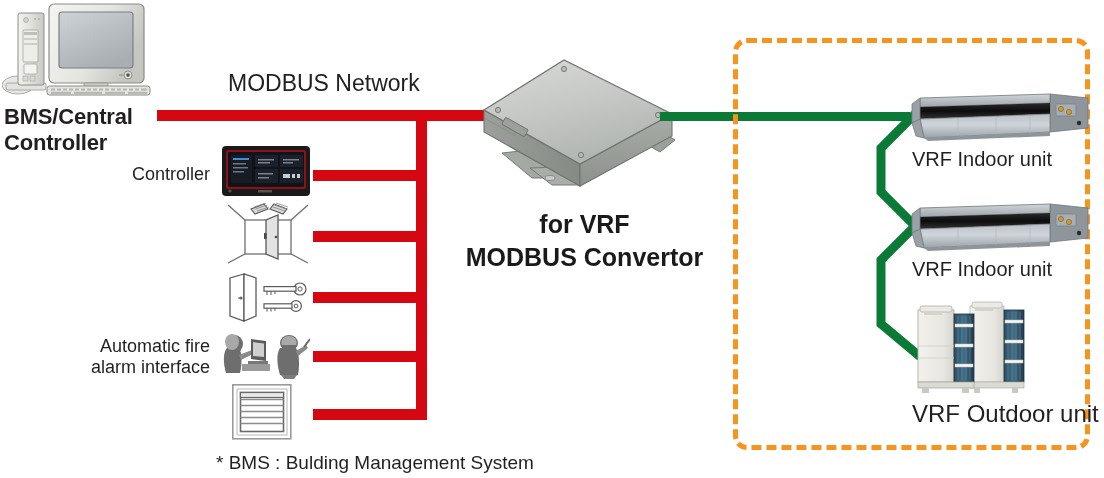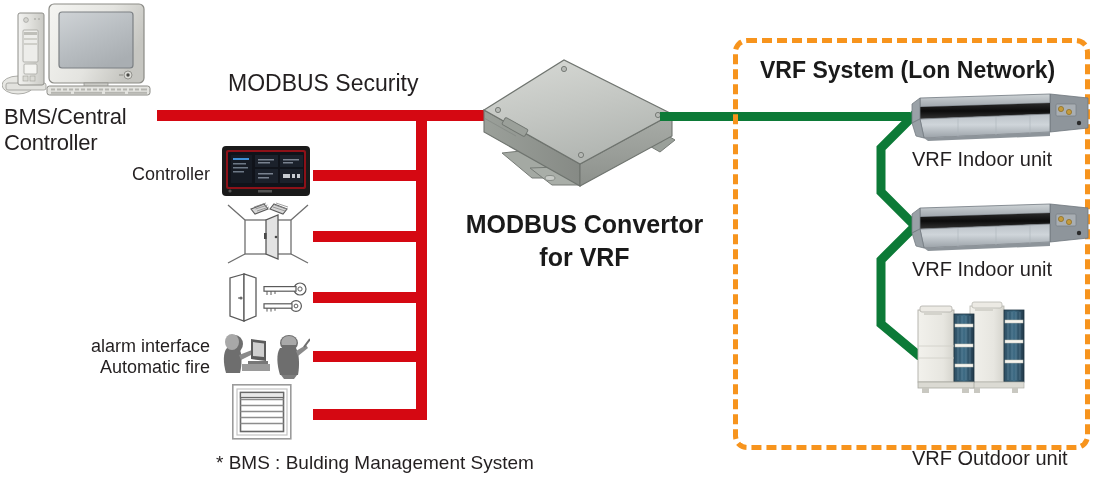--- a/index.html
+++ b/index.html
@@ -24,21 +24,21 @@
     line-height: 1.18;
     white-space: nowrap;
   }
   .lbl-bold {
     font-weight: bold;
     color: #1a1a1a;
   }
   .t-bms {
     left: 4px; top: 104px;
     font-size: 22px;
-    font-weight: normal;
+    font-weight: bold;
     line-height: 1.18;
     letter-spacing: -0.2px;
   }
   .t-modbus-net {
     left: 228px; top: 70px;
     font-size: 23px;
     color: #231f20;
   }
   .t-conv {
     left: 452px; top: 208px;
@@ -50,21 +50,21 @@
     color: #1a1a1a;
   }
   .t-vrfsys {
     left: 760px; top: 57px;
     font-size: 23px;
     font-weight: bold;
     color: #1a1a1a;
   }
   .t-vrf-in1 { left: 912px; top: 148px; font-size: 20px; }
   .t-vrf-in2 { left: 912px; top: 258px; font-size: 20px; }
-  .t-vrf-out { left: 912px; top: 400px; font-size: 20px; margin-top: 47px; }
+  .t-vrf-out { left: 912px; top: 400px; font-size: 24px; }
   .t-foot {
     left: 216px; top: 452px;
     font-size: 19px;
     color: #231f20;
   }
 
   .row-label {
     text-align: right;
     font-size: 18px;
     color: #231f20;
@@ -159,21 +159,21 @@
           <rect x="126" y="89.8" width="19" height="2"></rect>
       </g>
     </svg>
   </div>
 
   <div class="abs lbl t-bms">
     <div>BMS/Central</div>
     <div>Controller</div>
   </div>
 
-  <div class="abs lbl t-modbus-net">MODBUS Security</div>
+  <div class="abs lbl t-modbus-net">MODBUS Network</div>
 
   <div class="wire-red" style="left:157px; top:110px; width:360px; height:11px;"></div>
 
   <div class="wire-red" style="left:416px; top:110px; width:11px; height:310px;"></div>
 
   <div class="wire-red" style="left:313px; top:170px; width:110px; height:11px;"></div>
   <div class="wire-red" style="left:313px; top:231px; width:110px; height:11px;"></div>
   <div class="wire-red" style="left:313px; top:292px; width:110px; height:11px;"></div>
   <div class="wire-red" style="left:313px; top:351px; width:110px; height:11px;"></div>
   <div class="wire-red" style="left:313px; top:409px; width:110px; height:11px;"></div>
@@ -255,22 +255,22 @@
         <rect x="38" y="31.8" width="28" height="4.4"></rect>
       </g>
       <circle cx="70" cy="34" r="1.9" fill="none" stroke="#5a5a5a" stroke-width="1"></circle>
       <g stroke="#5a5a5a" stroke-width="1">
         <path d="M41 36.2 L41 39.6 M45 36.2 L45 39.6 M49 36.2 L49 38.8"></path>
       </g>
     </svg>
   </div>
 
   <div class="abs row-label" style="left:10px; top:336px; width:200px;">
+    <div>Automatic fire</div>
     <div>alarm interface</div>
-    <div>Automatic fire</div>
   </div>
   <div class="icon" style="left:218px; top:331px; width:92px; height:48px;">
     <svg width="92" height="48" viewBox="0 0 92 48">
 
       <g fill="#6e6e6e">
         <ellipse cx="17" cy="13" rx="8" ry="9"></ellipse>
         <path d="M9 17 C5 21 5 32 8 42 L22 42 C24 34 24 24 22 19 Z"></path>
       </g>
       <g fill="#a8a8a8">
         <ellipse cx="14" cy="11" rx="7" ry="8"></ellipse>
@@ -360,40 +360,39 @@
       <circle cx="92" cy="41" r="2.6" fill="#b6b9b5" stroke="#6f746f" stroke-width="0.9"></circle>
       <circle cx="186" cy="87" r="2.6" fill="#b6b9b5" stroke="#6f746f" stroke-width="0.9"></circle>
       <circle cx="109" cy="127" r="2.6" fill="#b6b9b5" stroke="#6f746f" stroke-width="0.9"></circle>
 
       <rect x="30" y="95" width="26" height="8" rx="1.5" fill="#9ba09a" stroke="#6f746f" stroke-width="0.9" transform="rotate(29 43 99)"></rect>
       <path d="M12 90 L44 108" stroke="#858a85" stroke-width="0.8" fill="none"></path>
     </svg>
   </div>
 
   <div class="abs lbl t-conv">
+    <div>for VRF</div>
     <div>MODBUS Convertor</div>
-    <div>for VRF</div>
   </div>
 
   <div class="wire-green" style="left:660px; top:112px; width:250px; height:9px;"></div>
 
   <div class="icon" style="left:855px; top:110px; width:80px; height:250px;">
     <svg width="80" height="250" viewBox="0 0 80 250">
       <g fill="none" stroke="#0c7a37" stroke-width="9" stroke-linecap="square" stroke-linejoin="miter">
 
         <path d="M58 6 L26 38 L26 82 L58 114"></path>
 
         <path d="M58 118 L26 150 L26 214 L62 244"></path>
       </g>
     </svg>
   </div>
 
   <div class="abs vrf-box"></div>
 
-  <div class="abs lbl lbl-bold t-vrfsys">VRF System (Lon Network)</div>
 
   <div class="icon" style="left:898px; top:92px; width:196px; height:50px;">
     <svg width="196" height="50" viewBox="0 0 196 50">
       <defs>
         <linearGradient id="gDuctTop" x1="0" y1="0" x2="0" y2="1">
           <stop offset="0%" stop-color="#cfd4d7"></stop>
           <stop offset="100%" stop-color="#9fa6ac"></stop>
         </linearGradient>
         <linearGradient id="gDuctBody" x1="0" y1="0" x2="0" y2="1">
           <stop offset="0%" stop-color="#b9c0c6"></stop>

